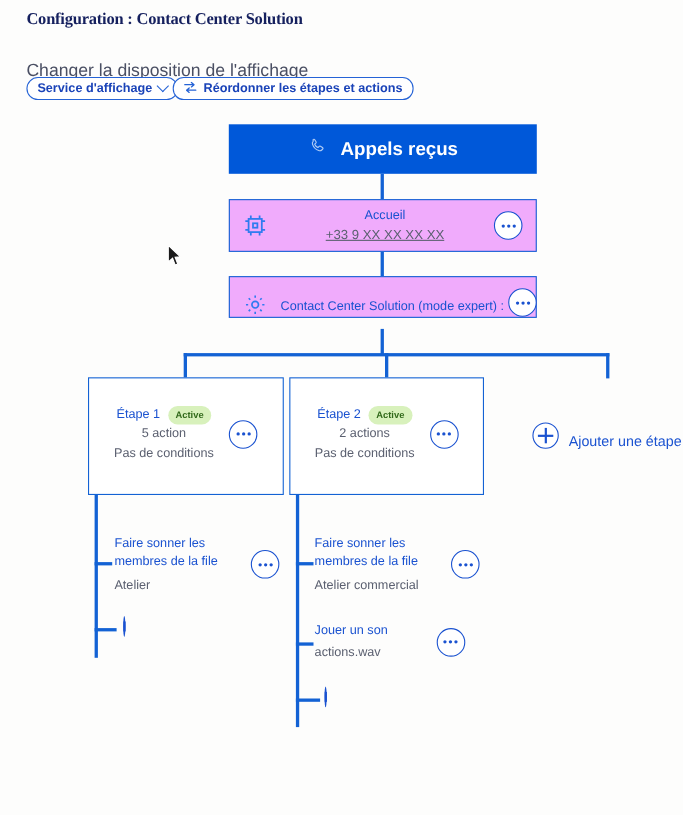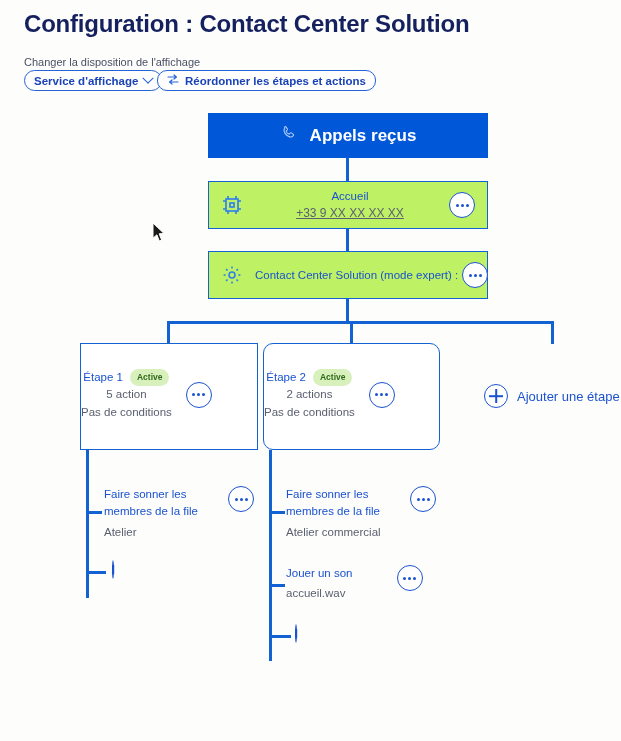--- a/index.html
+++ b/index.html
@@ -12,30 +12,31 @@
     position: relative;
     font-family: "Liberation Sans", sans-serif;
     color: #1b2a5e;
     overflow: hidden;
   }
 
   
   #page-title {
     position: absolute;
     left: 24px; top: 10px;
-    font-size: 24px;
+    font-size: 15px;
     font-weight: 700;
     letter-spacing: -0.2px;
     color: #15205e;
     white-space: nowrap;
+    font-family: Liberation Serif, serif;
   }
   #toolbar-caption {
     position: absolute;
     left: 24px; top: 56px;
-    font-size: 11px;
+    font-size: 16px;
     color: #4a4f63;
     white-space: nowrap;
   }
   .pill {
     position: absolute;
     height: 21px;
     border: 1px solid #2563d6;
     border-radius: 11px;
     background: #ffffff;
     color: #1a43b8;
@@ -79,28 +80,28 @@
     gap: 12px;
     font-size: 17px;
     font-weight: 700;
     cursor: pointer;
   }
   #banner-appels-recus svg { flex: 0 0 auto; opacity: .85; }
 
   
   .node {
     position: absolute;
-    background: #bef264;
+    background: #f0abfc;
     border: 1px solid #1362d4;
     display: flex;
     align-items: center;
     cursor: pointer;
   }
   #node-accueil  { left: 208px; top: 181px; width: 280px; height: 48px; }
-  #node-ccs      { left: 208px; top: 251px; width: 280px; height: 48px; }
+  #node-ccs      { left: 208px; top: 251px; width: 280px; height: 38px; align-items: flex-end; }
 
   .node-icon {
     width: 46px;
     display: flex; align-items: center; justify-content: center;
     color: #2f7bf0;
     flex: 0 0 auto;
   }
   .node-body {
     flex: 1 1 auto;
     display: flex; flex-direction: column;
@@ -128,47 +129,48 @@
   
   .step-box {
     position: absolute;
     background: #ffffff;
     border: 1px solid #1362d4;
     top: 343px;
     height: 107px;
     cursor: pointer;
   }
   #step-box-1 { left: 80px; width: 178px; }
-  #step-box-2 { left: 263px; width: 177px; border-radius: 10px; }
+  #step-box-2 { left: 263px; width: 177px; }
   .step-inner {
     position: absolute;
     left: 0; right: 0; top: 25px;
     display: flex;
     align-items: center;
+    justify-content: center;
     gap: 14px;
   }
   .step-text { display: flex; flex-direction: column; align-items: center; line-height: 1.5; }
   .step-head { display: flex; align-items: center; gap: 7px; }
   .step-name { font-size: 11.5px; color: #1a52d0; font-weight: 400; white-space: nowrap; }
   .badge {
     background: #d8f1bc;
     color: #31691a;
     font-size: 8.5px;
     font-weight: 700;
     border-radius: 9px;
     padding: 2px 7px 2.5px;
     white-space: nowrap;
   }
   .step-meta { font-size: 11.5px; color: #5b6070; white-space: nowrap; }
 
   
   #add-step-button {
     position: absolute;
     left: 484px; top: 384px;
-    display: flex; align-items: center; gap: 9px;
+    display: flex; align-items: flex-end; gap: 9px;
     color: #1a52d0; font-size: 13px;
     cursor: pointer;
     white-space: nowrap;
   }
   .plus-btn {
     width: 22px; height: 22px;
     border: 1.5px solid #1a52d0;
     border-radius: 50%;
     position: relative;
     flex: 0 0 auto;
@@ -179,21 +181,21 @@
     content: ""; position: absolute; background: #1a52d0;
   }
   .plus-btn::before { left: 50%; top: 4px; bottom: 4px; width: 1.6px; transform: translateX(-50%); }
   .plus-btn::after  { top: 50%; left: 4px; right: 4px; height: 1.6px; transform: translateY(-50%); }
   #add-step-button .plus-btn { width: 24px; height: 24px; }
 
   
   .action-row {
     position: absolute;
     display: flex;
-    align-items: flex-start;
+    align-items: center;
     gap: 18px;
     cursor: pointer;
   }
   .action-text { display: flex; flex-direction: column; line-height: 1.5; }
   .action-title {
     font-size: 11.5px; color: #1a52d0;
     max-width: 106px;
   }
   .action-sub { font-size: 11.5px; color: #5b6070; white-space: nowrap; margin-top: 3px; }
 
@@ -364,21 +366,21 @@
     <span class="dots-btn">
         <i></i>
         <i></i>
         <i></i>
       </span>
   </div>
 
   <div class="action-row" id="action-2-2">
     <span class="action-text">
       <span class="action-title">Jouer un son</span>
-      <span class="action-sub">accueil.wav</span>
+      <span class="action-sub">actions.wav</span>
     </span>
     <span class="dots-btn" style="margin-left:26px;">
         <i></i>
         <i></i>
         <i></i>
       </span>
   </div>
 
   <div id="add-action-button-2">
     <span class="plus-btn" style="width:24px;height:24px;"></span>

